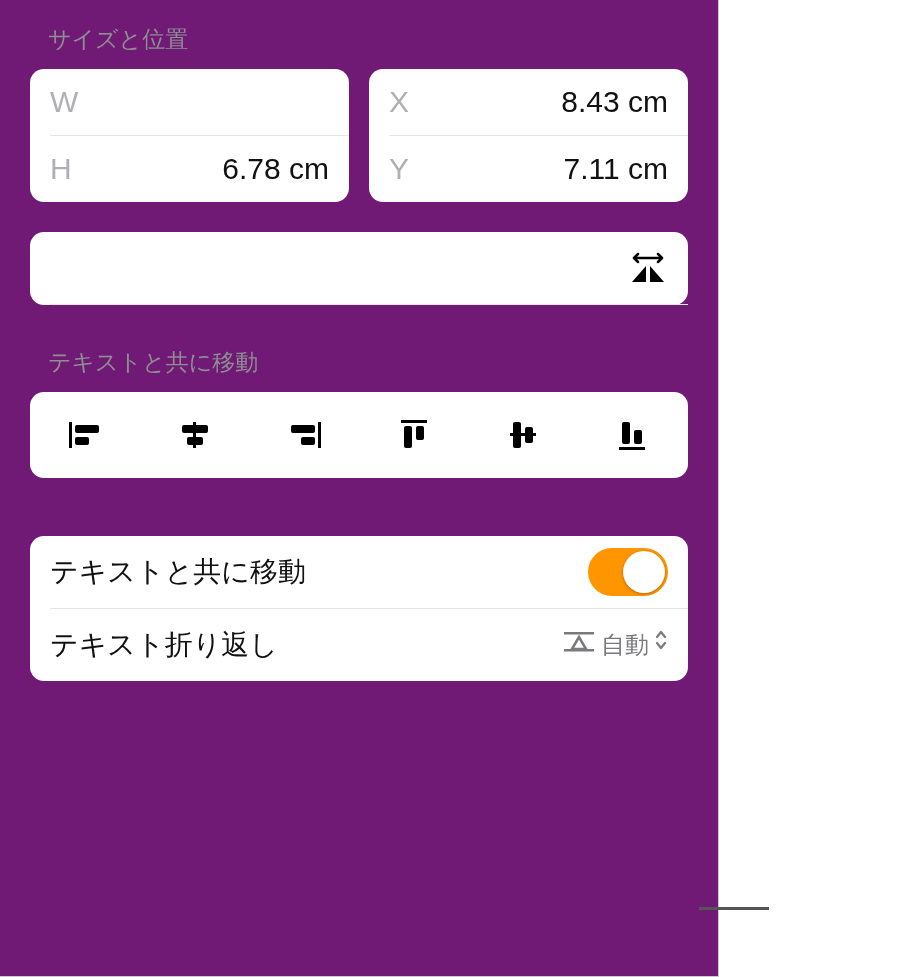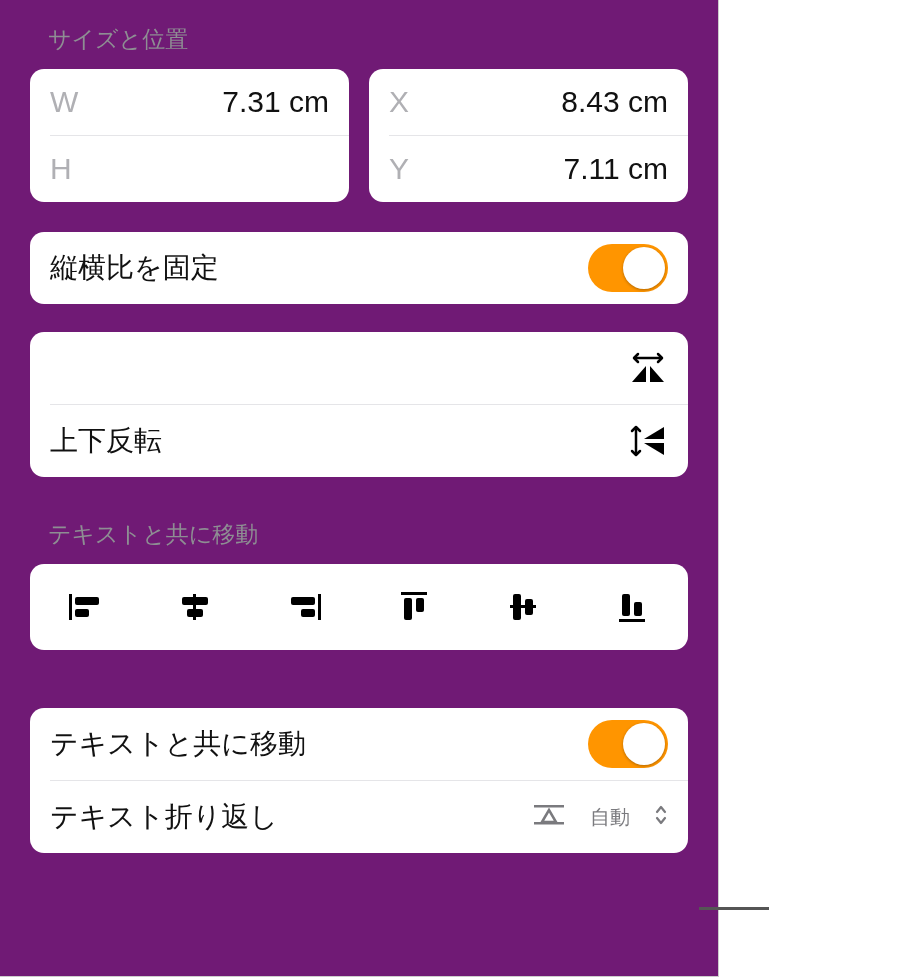--- a/index.html
+++ b/index.html
@@ -125,24 +125,24 @@
     display: flex;
     align-items: center;
     justify-content: center;
     color: #000;
   }
   .align-btn svg { display:block; }
 
   .wrap-val {
     margin-left: auto;
     display: flex;
-    align-items: center;
-    gap: 24px;
+    align-items: flex-start;
+    gap: 5px;
     color: #7a7a7e;
-    font-size: 20px;
+    font-size: 24px;
   }
   .wrap-icon { color: #7a7a7e; }
   .ud-icon { color: #7a7a7e; }
 
   .callout-line {
     position: absolute;
     top: 907px;
     left: -20px;
     width: 70px;
     height: 3px;
@@ -153,81 +153,61 @@
 <body>
 
 <div class="panel">
 
   <div class="section-title">サイズと位置</div>
 
   <div class="two-col">
     <div class="card">
       <div class="wh-row">
         <span class="wh-label">W</span>
-        <span class="wh-value">7.31 cm</span>
       </div>
       <div class="sep"></div>
       <div class="wh-row">
         <span class="wh-label">H</span>
+        <span class="wh-value">6.78 cm</span>
       </div>
     </div>
     <div class="card">
       <div class="wh-row">
         <span class="wh-label">X</span>
         <span class="wh-value">8.43 cm</span>
       </div>
       <div class="sep"></div>
       <div class="wh-row">
         <span class="wh-label">Y</span>
         <span class="wh-value">7.11 cm</span>
       </div>
     </div>
   </div>
 
   <div class="spacer"></div>
 
-  <div class="card">
-    <div class="row">
-      <span class="label">縦横比を固定</span>
-      <div class="toggle">
-          <div class="knob"></div>
-        </div>
-    </div>
-  </div>
 
   <div class="spacer-sm"></div>
 
 
   <div class="spacer-sm"></div>
 
   <div class="card">
     <div class="row">
       <span class="icon-slot">
         <svg width="40" height="36" viewBox="0 0 40 36">
           <path d="M6 8 L34 8" stroke="#000" stroke-width="2.5"></path>
           <path d="M6 8 L10 4 M6 8 L10 12" stroke="#000" stroke-width="2.5" stroke-linecap="round"></path>
           <path d="M34 8 L30 4 M34 8 L30 12" stroke="#000" stroke-width="2.5" stroke-linecap="round"></path>
           <path d="M4 32 L18 16 L18 32 Z" fill="#000"></path>
           <path d="M36 32 L22 16 L22 32 Z" fill="#000"></path>
         </svg>
       </span>
     </div>
     <div class="sep"></div>
-    <div class="row">
-      <span class="label">上下反転</span>
-      <span class="icon-slot">
-        <svg width="40" height="36" viewBox="0 0 40 36">
-          <path d="M8 4 L8 32" stroke="#000" stroke-width="2.5"></path>
-          <path d="M8 4 L4 8 M8 4 L12 8" stroke="#000" stroke-width="2.5" stroke-linecap="round"></path>
-          <path d="M8 32 L4 28 M8 32 L12 28" stroke="#000" stroke-width="2.5" stroke-linecap="round"></path>
-          <path d="M16 16 L36 4 L36 16 Z" fill="#000"></path>
-          <path d="M16 20 L36 32 L36 20 Z" fill="#000"></path>
-        </svg>
-      </span>
-    </div>
   </div>
 
   <div class="section-title" style="padding-top:42px">テキストと共に移動</div>
 
   <div class="card">
     <div class="align-row">
       <div class="align-btn">
         <svg width="38" height="30" viewBox="0 0 38 30">
             <rect x="2" y="2" width="3" height="26" fill="#000"></rect>
             <rect x="8" y="5" width="24" height="8" rx="2" fill="#000"></rect>

